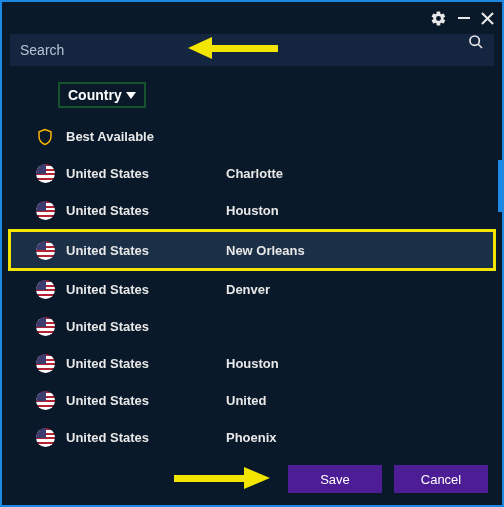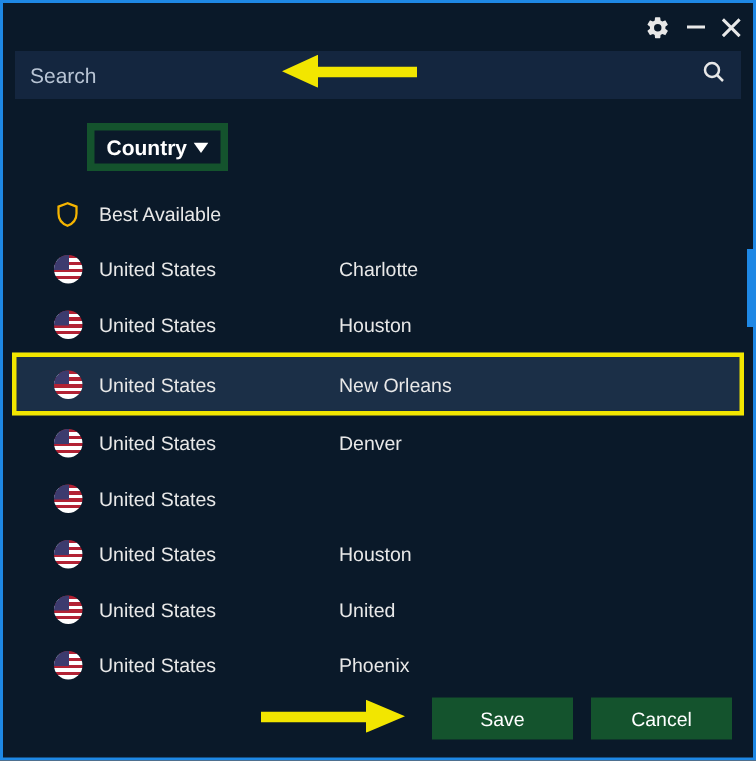--- a/index.html
+++ b/index.html
@@ -32,21 +32,20 @@
     cursor: pointer;
     display: flex;
     align-items: center;
     justify-content: center;
   }
   .searchbar {
     background: #14263f;
     margin: 0 8px;
     height: 32px;
     display: flex;
-    align-items: center;
     padding: 0 10px;
     position: relative;
   }
   .searchbar input {
     background: transparent;
     border: none;
     outline: none;
     color: #b8c4d4;
     font-size: 14px;
     flex: 1;
@@ -66,31 +65,32 @@
     display: flex;
     padding: 16px 0 10px 0;
     color: #fff;
     font-weight: 600;
     font-size: 14px;
   }
   .col-flag { width: 64px; }
   .col-country { width: 160px; display: flex; align-items: center; gap: 4px; }
   .col-city { flex: 1; }
   .country-header-box {
-    border: 5px solid #14532d;
+    border: 2px solid #14532d;
     padding: 3px 8px;
     display: inline-flex;
     align-items: center;
     gap: 4px;
     margin-left: -8px;
   }
   .rows {
     flex: 1;
     overflow: hidden;
     position: relative;
+    font-weight: bold;
   }
   .row {
     display: flex;
     align-items: center;
     height: 37px;
     color: #e8e8e8;
     font-size: 13px;
     padding-right: 8px;
   }
   .row.selected {
@@ -148,21 +148,21 @@
   }
   .footer {
     display: flex;
     justify-content: flex-end;
     align-items: center;
     gap: 12px;
     padding: 10px 14px 12px 0;
     position: relative;
   }
   .btn {
-    background: #14532d;
+    background: #4c1d95;
     color: #fff;
     border: none;
     width: 94px;
     height: 28px;
     font-size: 13px;
     cursor: pointer;
   }
   .arrow-footer {
     position: absolute;
     left: 172px;

